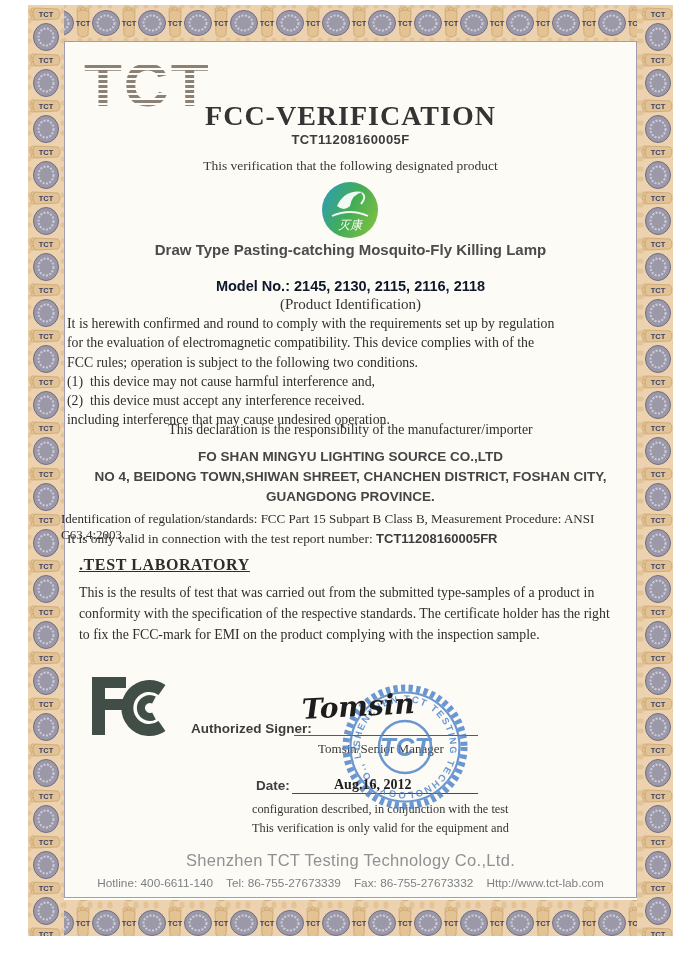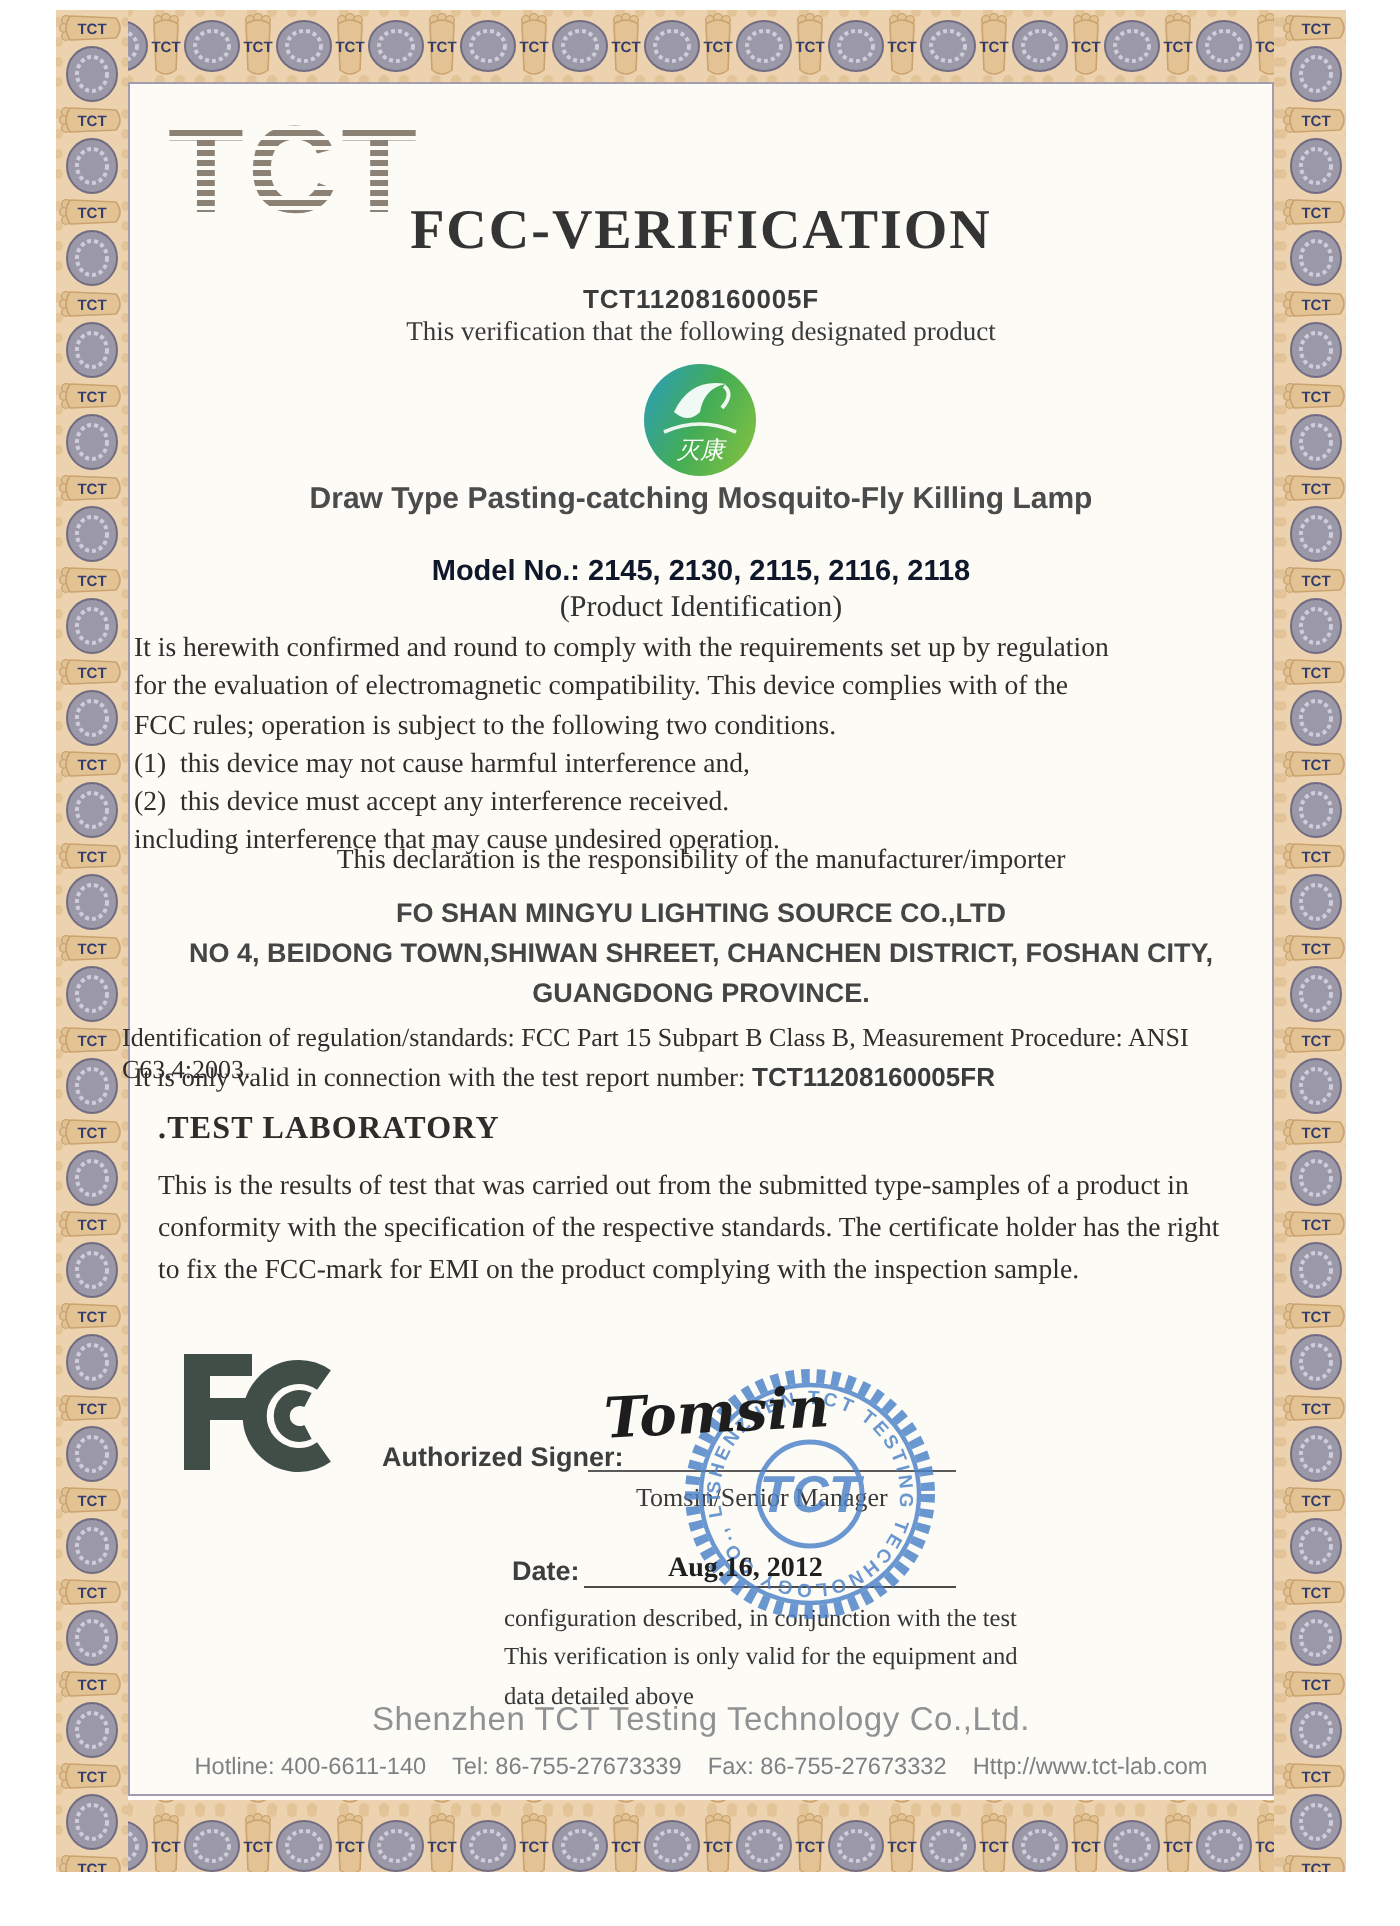--- a/index.html
+++ b/index.html
@@ -9,42 +9,42 @@
   .frame-svg { position:absolute; left:28px; top:5px; }
   .paper { position:absolute; left:64px; top:41px; width:573px; height:857px;
            background:#fcfbf6; border:1px solid #a39bae; }
 
   .abs { position:absolute; }
   .ctr { left:64px; width:573px; text-align:center; }
 
   .tct-logo-svg { position:absolute; left:84px; top:50px; }
 
   .title { top:100px; font:bold 28px "Liberation Serif", serif; color:#343434; letter-spacing:1px; }
-  .cert-no { top:142px; font:bold 13px "Liberation Sans", sans-serif; color:#3c3c3c; letter-spacing:.4px; }
+  .cert-no { top:132px; font:bold 13px "Liberation Sans", sans-serif; color:#3c3c3c; letter-spacing:.4px; }
   .intro { top:158px; font:13.5px "Liberation Serif", serif; color:#3a3a3a; }
 
   .green-logo { position:absolute; left:321px; top:181px; width:58px; height:58px;font-style:italic; }
 
   .product-name { top:241px; font:bold 15px "Liberation Sans", sans-serif; color:#4b4b4b; }
   .product-models { top:278px; font:bold 14.5px "Liberation Sans", sans-serif; color:#0f172a; }
 
   .pid-heading { top:296px; font:15px "Liberation Serif", serif; color:#333; }
   .para { left:67px; top:314px; width:568px; font:13.8px "Liberation Serif", serif;
           color:#2f2e2c; line-height:19.3px; }
   .para div { white-space:pre; }
   .declaration { top:422px; font:13.8px "Liberation Serif", serif; color:#2f2e2c; }
 
   .mfr-name { top:449px; font:bold 13.5px "Liberation Sans", sans-serif; color:#454545; }
   .mfr-addr1 { top:469px; font:bold 13.5px "Liberation Sans", sans-serif; color:#454545; }
   .mfr-addr2 { top:489px; font:bold 13.5px "Liberation Sans", sans-serif; color:#454545; }
   .regulation { left:61px; top:511px; width:578px; font:13px "Liberation Serif", serif; color:#2f2e2c; }
   .validity { left:67px; top:531px; font:13.4px "Liberation Serif", serif; color:#2f2e2c; }
   .report-no { font:bold 13px "Liberation Sans", sans-serif; color:#3c3c3c; }
 
-  .lab-heading { left:79px; top:556px; font:bold 16px "Liberation Serif", serif; color:#2e2d2b; letter-spacing:.6px; }
+  .lab-heading { left:79px; top:556px; font:bold 16px "Liberation Serif", serif; color:#2e2d2b; letter-spacing:.6px;text-decoration:underline; }
   .lab-body { left:79px; top:583px; width:540px; font:13.8px "Liberation Serif", serif;
               color:#2f2e2c; line-height:20.8px; }
 
   .fcc-logo-svg { position:absolute; left:86px; top:673px; }
 
   .auth-label { left:191px; top:721px; font:bold 13.5px "Liberation Sans", sans-serif; color:#3e3e3e; }
   .sign-line { left:294px; top:712px; width:184px; height:24px; border-bottom:1px solid #5a5a5a; z-index:1; }
   .signature { left:302px; top:690px; font:bold italic 28px "DejaVu Serif", serif; color:#1d1d1d;
                transform:rotate(-3deg); z-index:6; }
   .signer-title { left:318px; top:741px; font:13px "Liberation Serif", serif; color:#3a3a3a; z-index:1; }
@@ -195,19 +195,18 @@
     <text x="64" y="73" text-anchor="middle" font-size="26" font-weight="bold" font-style="italic" fill="#4c82c8" font-family="Liberation Sans, sans-serif">TCT</text>
   </svg>
 
   <div class="abs date-label">Date:</div>
   <div class="abs date-line"></div>
   <div class="abs date-value">Aug.16, 2012</div>
 
   <div class="abs disclaimer">
     <div>configuration described, in conjunction with the test</div>
     <div>This verification is only valid for the equipment and</div>
-    <div>data detailed above</div>
   </div>
 
   <div class="abs ctr footer-company">Shenzhen TCT Testing Technology Co.,Ltd.</div>
   <div class="abs ctr footer-contacts">Hotline: 400-6611-140    Tel: 86-755-27673339    Fax: 86-755-27673332    Http://www.tct-lab.com</div>
 
 </div>
 
 </body></html>

